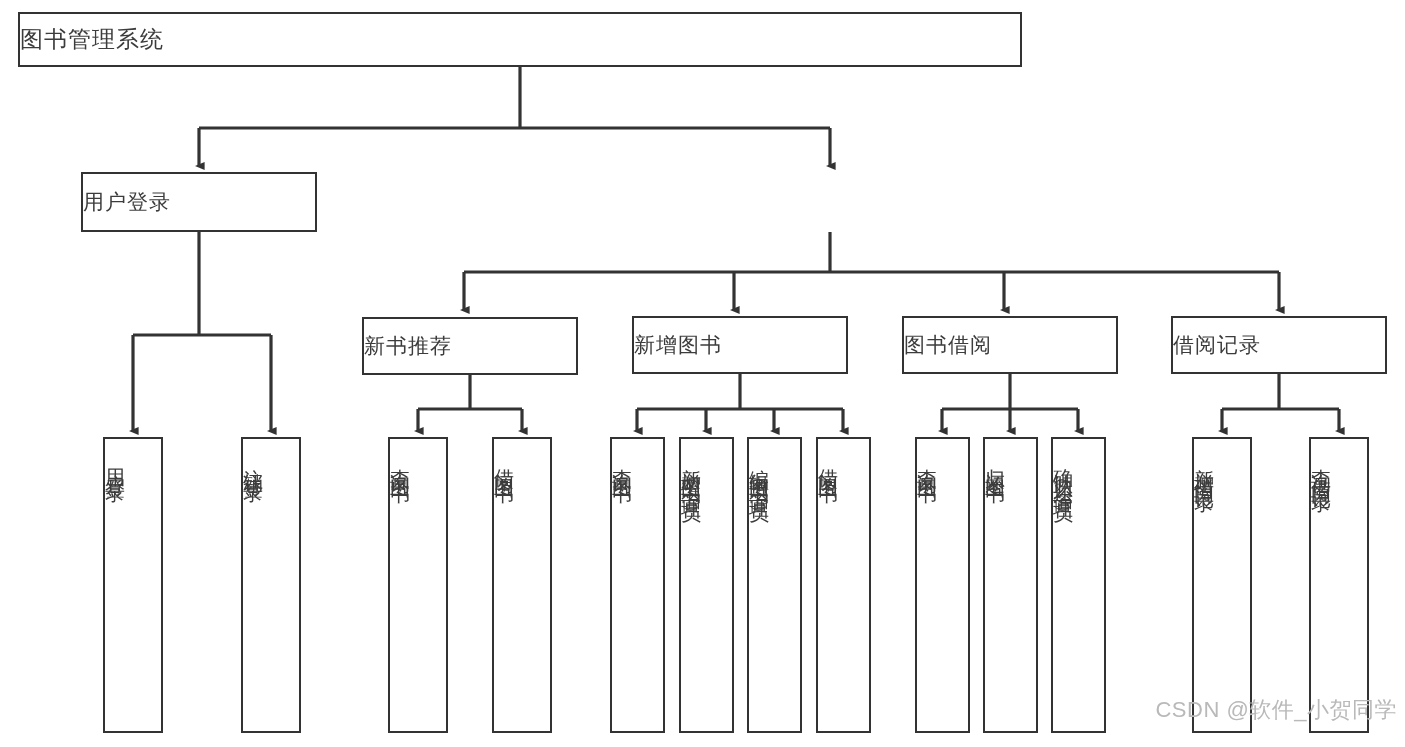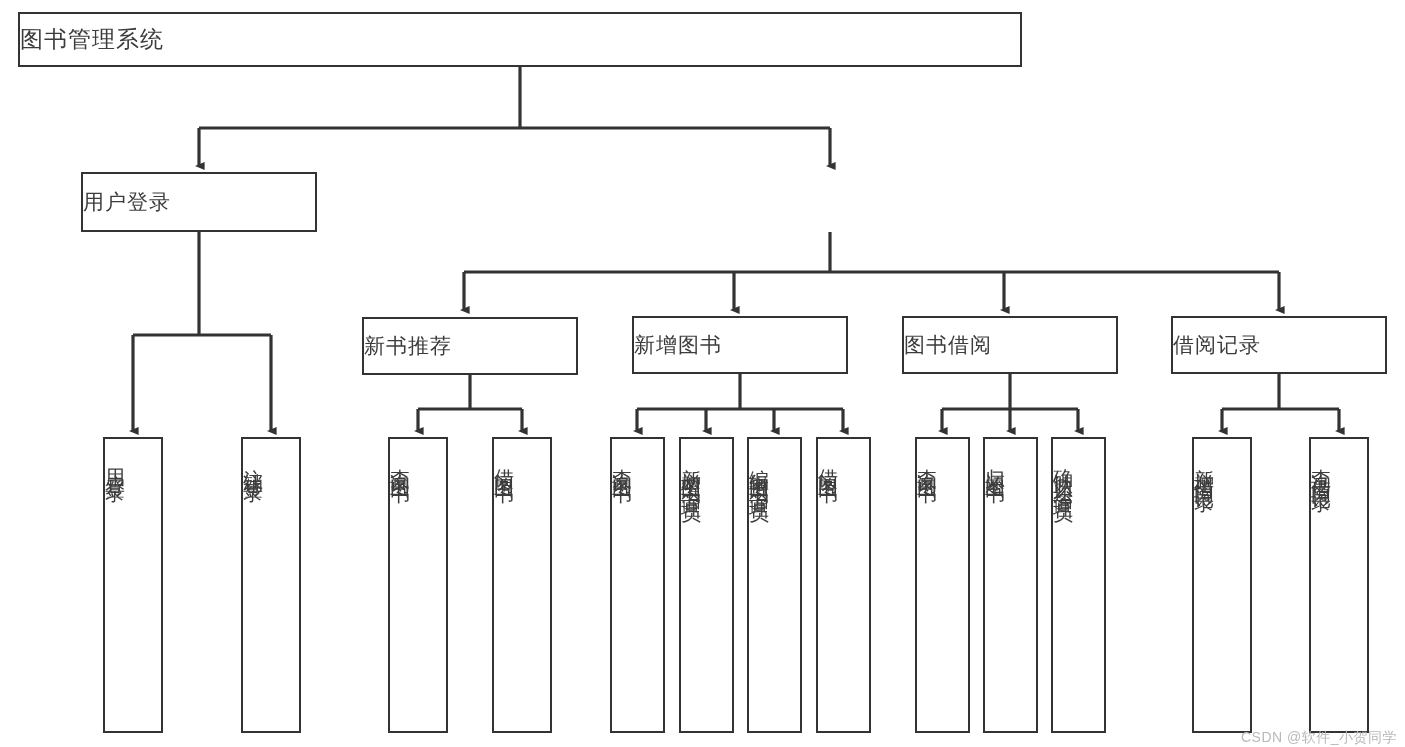--- a/index.html
+++ b/index.html
@@ -57,22 +57,22 @@
     white-space: nowrap;
     color: #3c3c3c;
   }
   .node-label {
     white-space: nowrap;
     letter-spacing: 1px;
   }
   #watermark {
     position: absolute;
     right: 8px;
-    bottom: 0;
-    font-size: 14px;
+    bottom: 22px;
+    font-size: 22px;
     color: #b9b9b9;
     letter-spacing: 0.5px;
     white-space: nowrap;
     pointer-events: none;
   }
 </style>
 </head>
 <body>
 
 <div id="diagram-root">

